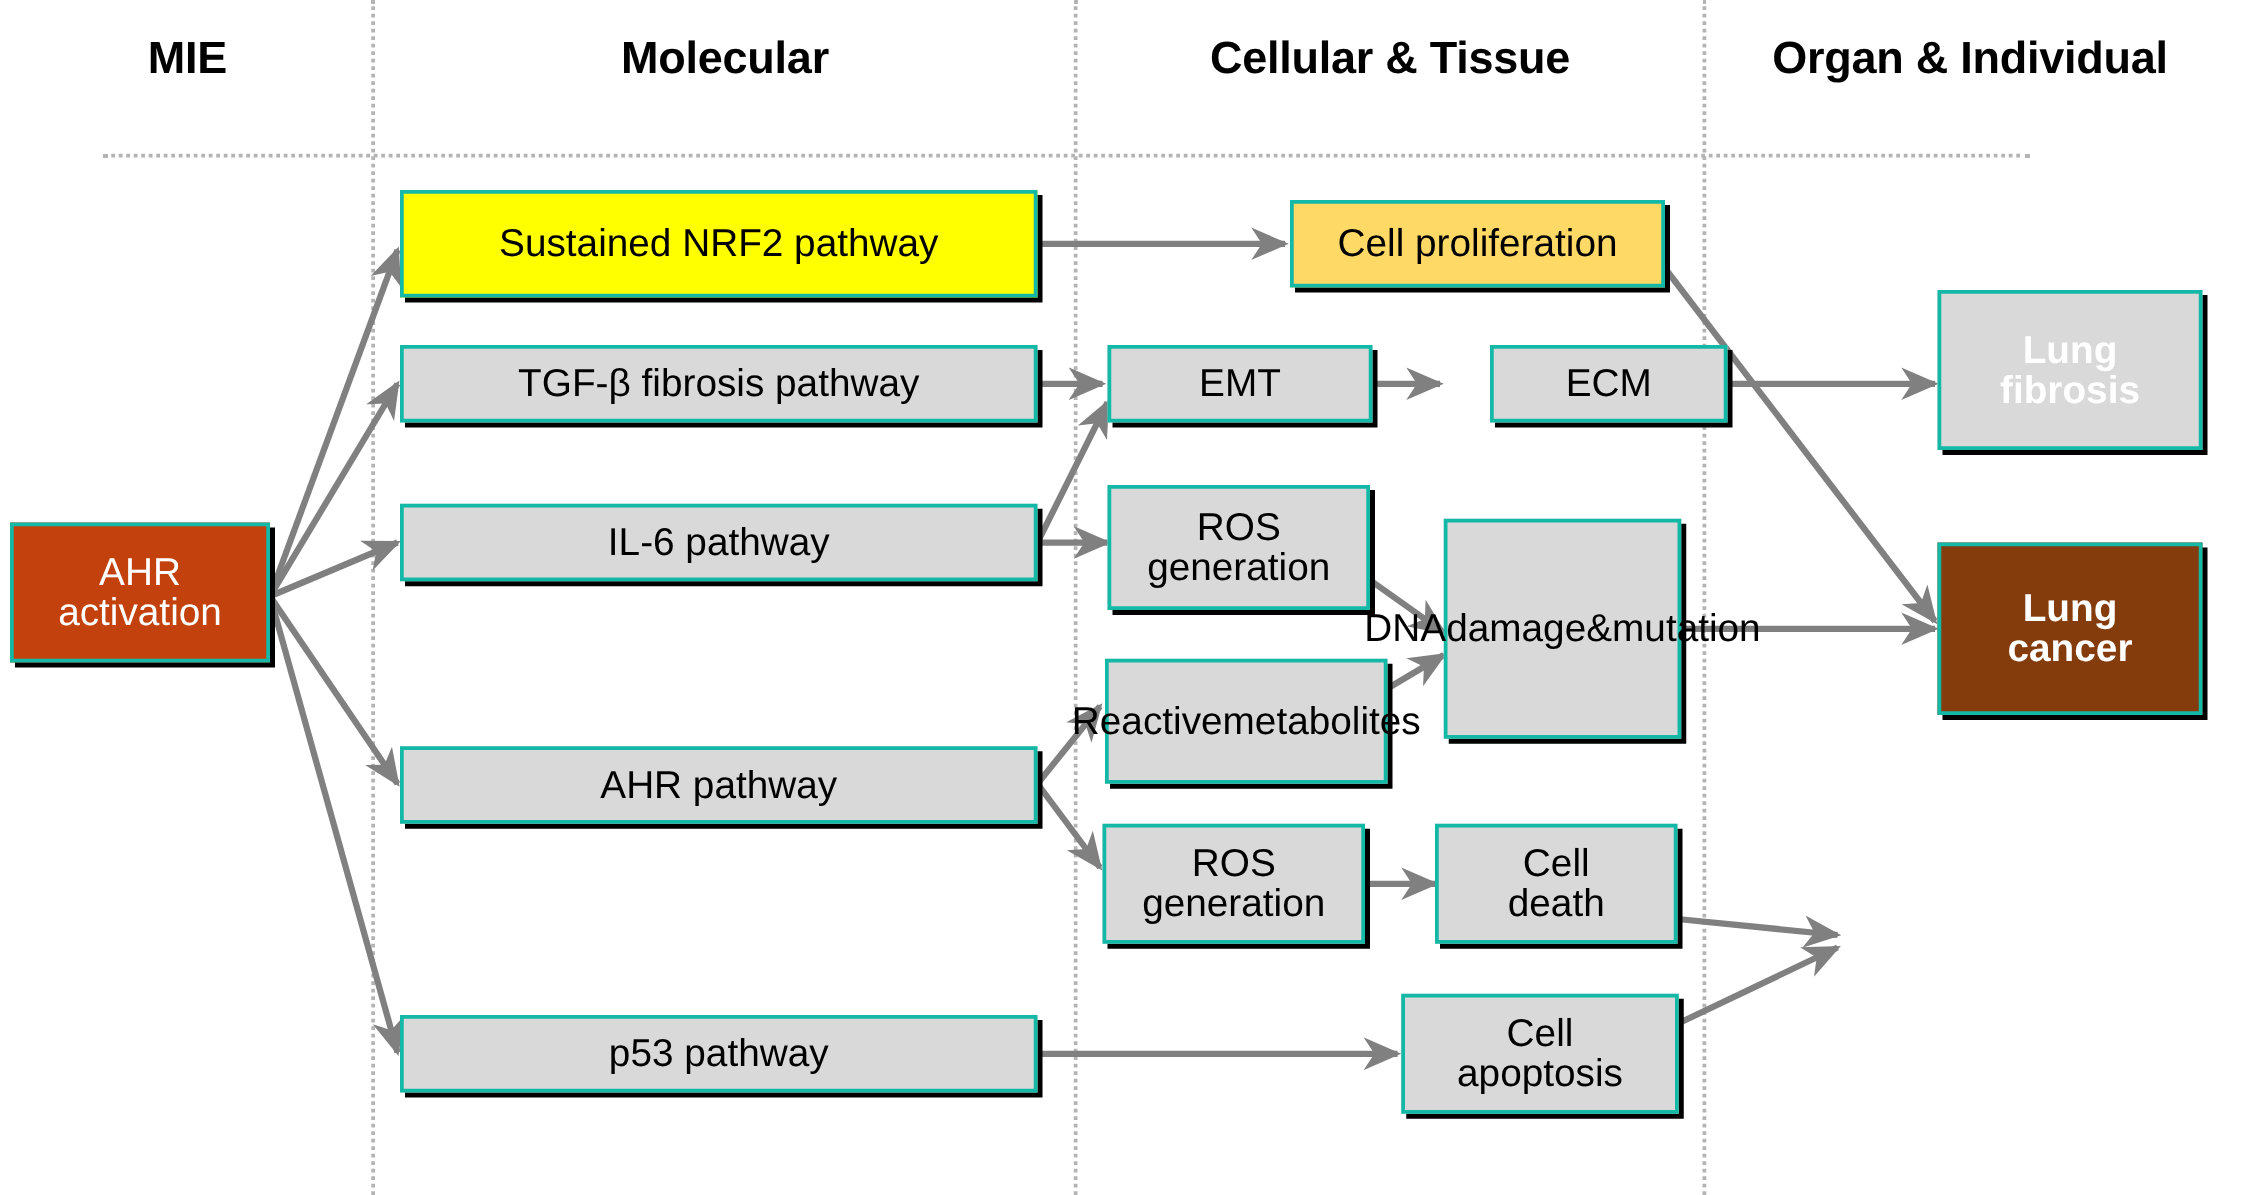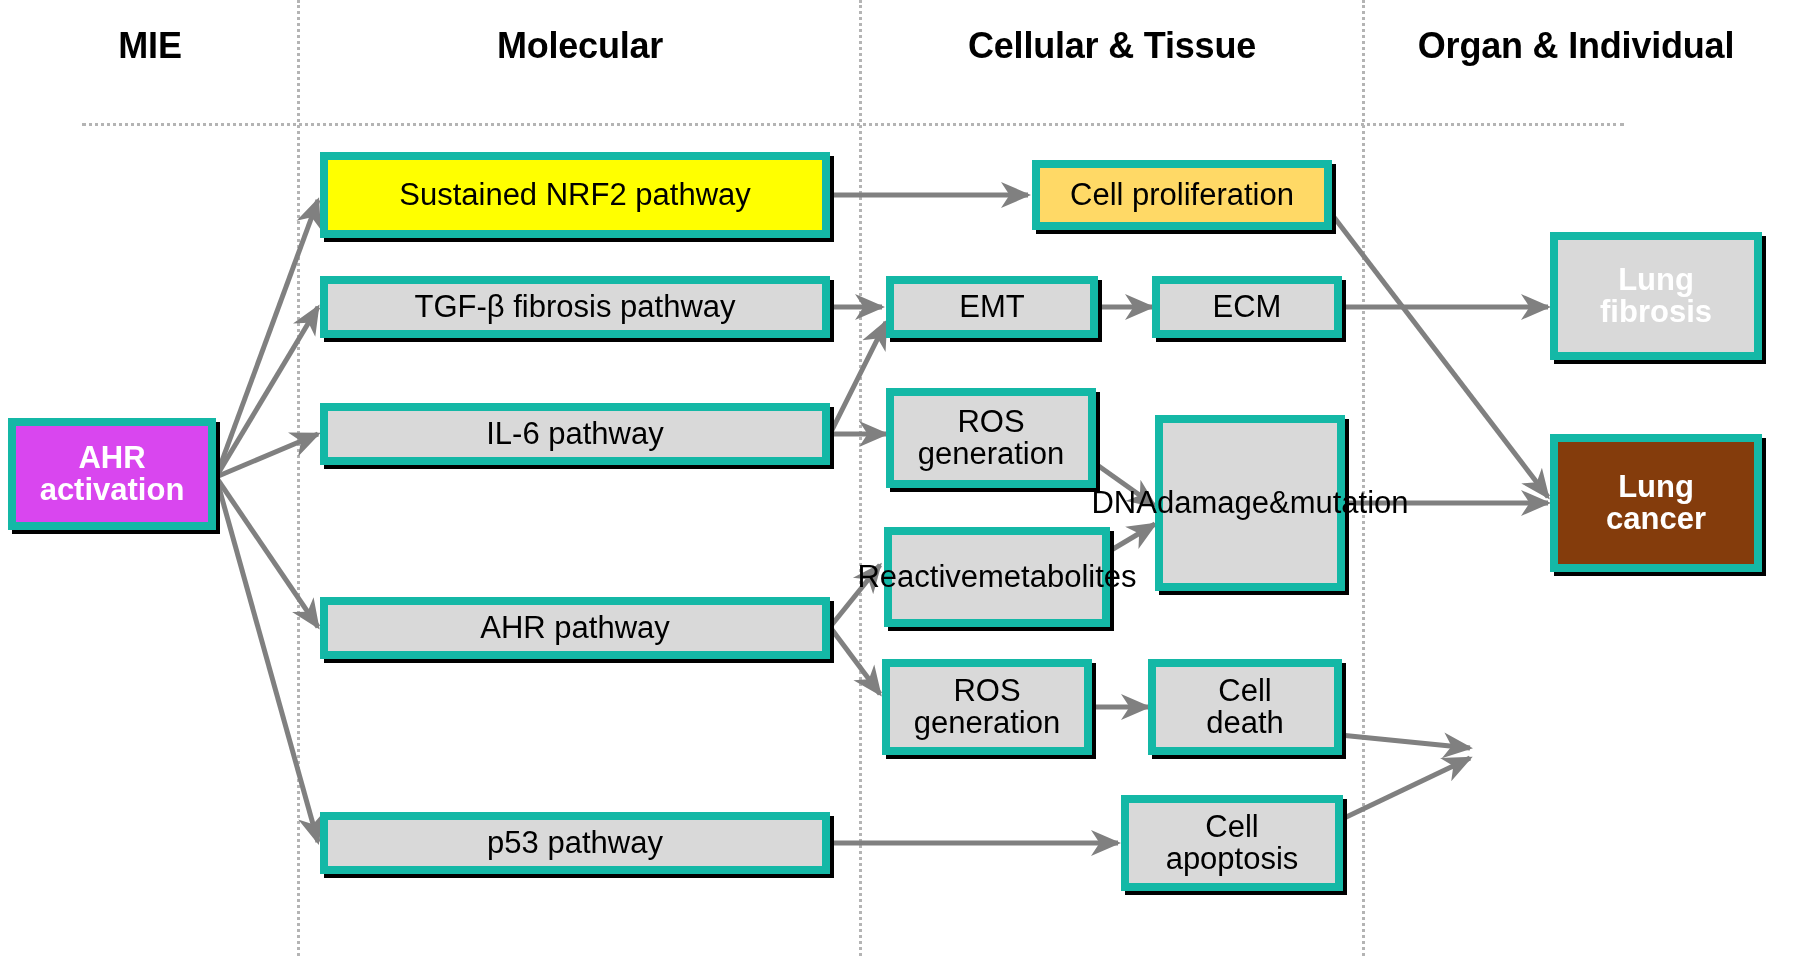--- a/index.html
+++ b/index.html
@@ -32,36 +32,36 @@
     border-left: 3px dotted #b4b4b4;
   }
   .divider-h {
     position: absolute;
     height: 0;
     border-top: 3px dotted #b4b4b4;
   }
   .node {
     position: absolute;
     box-sizing: border-box;
-    border: 8px solid #14b8a6;
+    border: 3px solid #14b8a6;
     background: #d9d9d9;
     color: #000000;
     display: flex;
     align-items: center;
     justify-content: center;
     text-align: center;
     font-size: 31px;
     line-height: 1.02;
     box-shadow: 4px 4px 0 0 #000000;
     padding: 0 4px;
   }
   .node.mie {
-    background: #d946ef;
+    background: #c2410c;
     color: #ffffff;
-    font-weight: bold;
+    font-weight: normal;
   }
   .node.nrf2 {
     background: #ffff00;
   }
   .node.proliferation {
     background: #ffd966;
   }
   .node.cancer {
     background: #843c0c;
     color: #ffffff;
@@ -171,21 +171,21 @@
   </div>
 
   <div class="node proliferation" style="left:1032px; top:160px; width:300px; height:70px;">
     <span class="label">Cell proliferation</span>
   </div>
 
   <div class="node" style="left:886px; top:276px; width:212px; height:62px;">
     <span class="label">EMT</span>
   </div>
 
-  <div class="node" style="left:1152px; top:276px; width:190px; height:62px;">
+  <div class="node" style="left:1192px; top:276px; width:190px; height:62px;">
     <span class="label">ECM</span>
   </div>
 
   <div class="node" style="left:886px; top:388px; width:210px; height:100px; flex-direction:column;">
     <span class="label">ROS</span>
     <span class="label">generation</span>
   </div>
 
   <div class="node" style="left:884px; top:527px; width:226px; height:100px; flex-direction:row;">
     <span class="label">Reactive</span>

